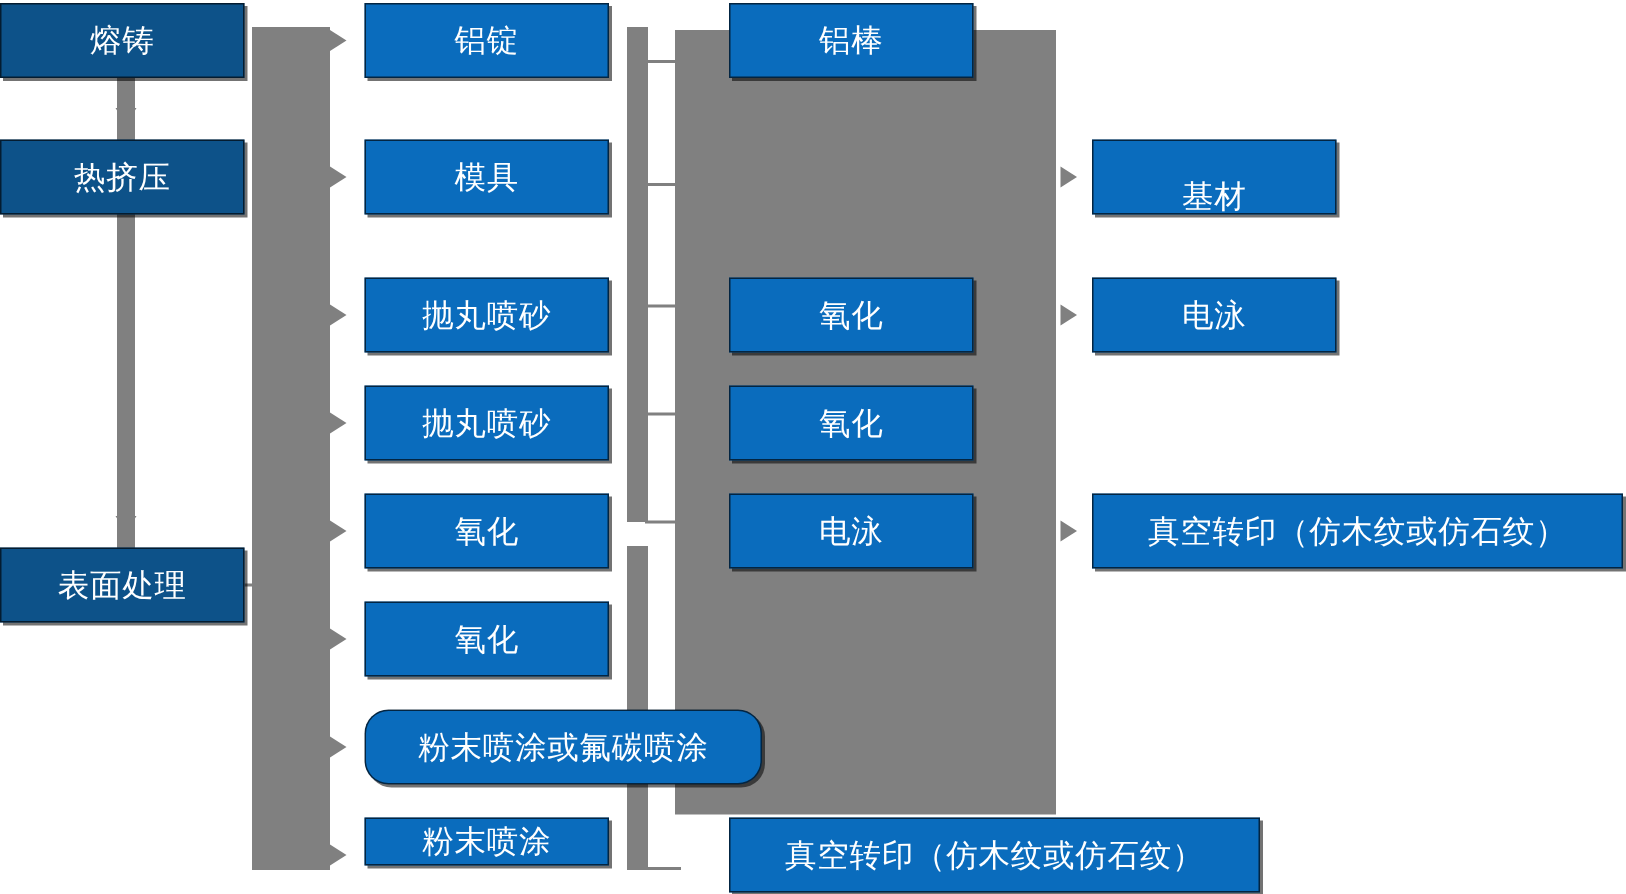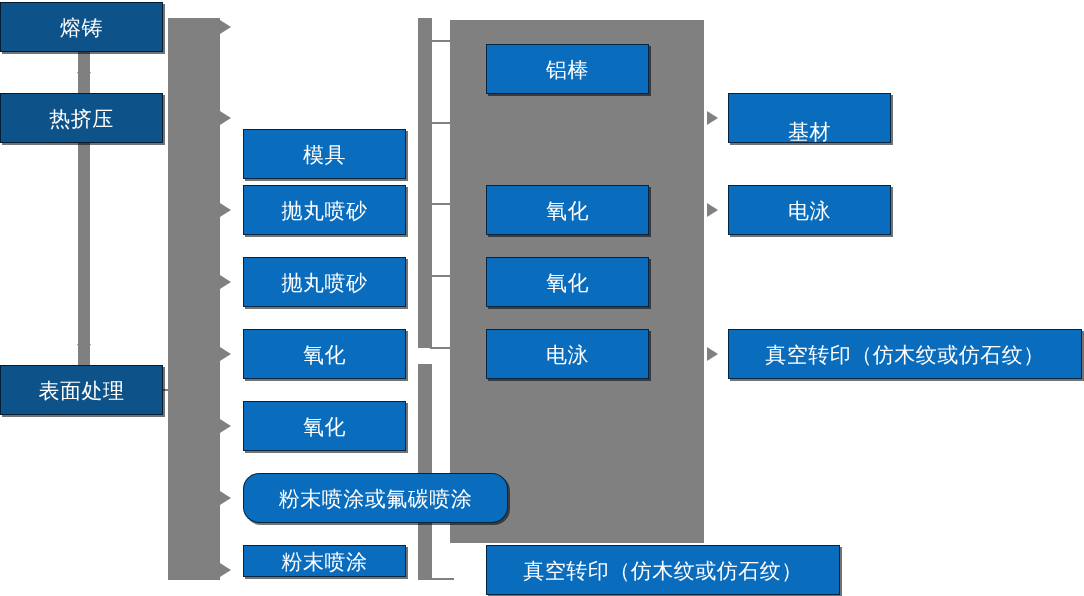--- a/index.html
+++ b/index.html
@@ -104,21 +104,24 @@
   <div class="node dark" style="left:0px; top:2px; width:163px; height:50px;">
     <span>熔铸</span>
   </div>
   <div class="node dark" style="left:0px; top:365px; width:163px; height:50px;">
     <span>表面处理</span>
   </div>
   <div class="node dark" style="left:0px; top:93px; width:163px; height:50px;">
     <span>热挤压</span>
   </div>
 
-  <div class="node light" style="left:243px; top:93px; width:163px; height:50px;margin-top:36px;">
+  <div class="node light" style="left:243px; top:2px; width:163px; height:50px;">
+    <span>铝锭</span>
+  </div>
+  <div class="node light" style="left:243px; top:93px; width:163px; height:50px;">
     <span>模具</span>
   </div>
   <div class="node light" style="left:243px; top:185px; width:163px; height:50px;">
     <span>抛丸喷砂</span>
   </div>
   <div class="node light" style="left:243px; top:257px; width:163px; height:50px;">
     <span>抛丸喷砂</span>
   </div>
   <div class="node light" style="left:243px; top:329px; width:163px; height:50px;">
     <span>氧化</span>
@@ -126,21 +129,21 @@
   <div class="node light" style="left:243px; top:401px; width:163px; height:50px;">
     <span>氧化</span>
   </div>
   <div class="node light" style="left:243px; top:473px; width:265px; height:50px;border-radius:16px;">
     <span>粉末喷涂或氟碳喷涂</span>
   </div>
   <div class="node light" style="left:243px; top:545px; width:163px; height:32px;">
     <span>粉末喷涂</span>
   </div>
 
-  <div class="node light" style="left:486px; top:2px; width:163px; height:50px;margin-top:42px;">
+  <div class="node light" style="left:486px; top:2px; width:163px; height:50px;">
     <span>铝棒</span>
   </div>
   <div class="node light" style="left:486px; top:185px; width:163px; height:50px;">
     <span>氧化</span>
   </div>
   <div class="node light" style="left:486px; top:257px; width:163px; height:50px;">
     <span>氧化</span>
   </div>
   <div class="node light" style="left:486px; top:329px; width:163px; height:50px;">
     <span>电泳</span>

